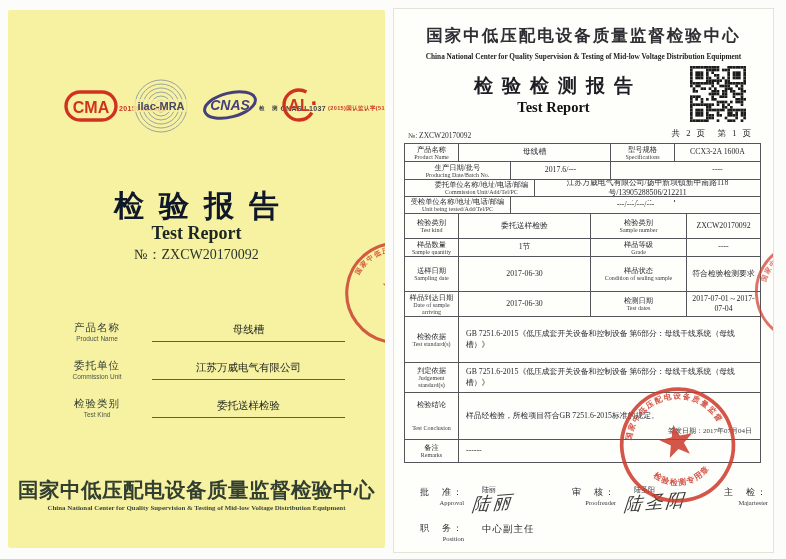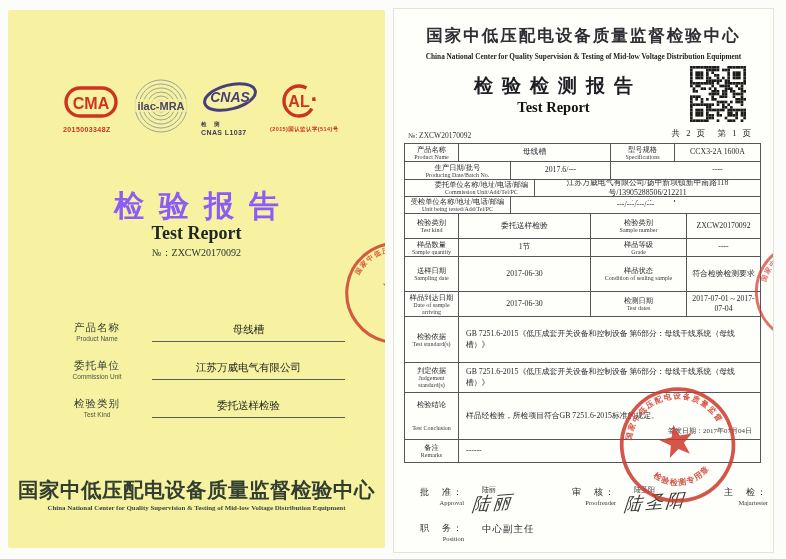--- a/index.html
+++ b/index.html
@@ -4,31 +4,31 @@
 <style>
   * { margin:0; padding:0; box-sizing:border-box; }
   html,body { width:786px; height:559px; background:#fcfcfa; overflow:hidden;
     font-family:"Liberation Serif","DejaVu Serif",serif; }
   .page { position:absolute; overflow:hidden; }
 
   
   #left-page { left:8px; top:10px; width:377px; height:538px; background:#f7f1a2; border-radius:2px; }
   .logo-row { position:absolute; top:60px; left:0; right:0; height:76px;
     display:flex; justify-content:center; align-items:center; gap:9px; }
-  .logo { display:flex; flex-direction:column; align-items:flex-start; width:60px; }
+  .logo { display:flex; flex-direction:row; align-items:center; width:60px; }
   .logo-sub { font-size:7px; font-weight:bold; color:#cf3320; letter-spacing:.4px; margin-top:1px;
     font-family:"Liberation Sans",sans-serif; white-space:nowrap; }
   .logo-sub.dark { color:#3e3e4a; }
   .logo-sub.tiny { font-size:5.5px; }
   .cover-title { position:absolute; top:176px; left:0; right:0; text-align:center;
-    font-size:30px; font-weight:bold; color:#8b5cf6; letter-spacing:15px; text-indent:15px; }
+    font-size:30px; font-weight:bold; color:#0f172a; letter-spacing:15px; text-indent:15px; }
   .cover-title-en { position:absolute; top:213px; left:0; right:0; text-align:center;
     font-size:18px; font-weight:bold; color:#1d2721; }
   .cover-no { position:absolute; top:236px; left:0; right:0; text-align:center;
-    font-size:10px; color:#2b342c; }
+    font-size:14px; color:#2b342c; }
   .fields { position:absolute; top:311px; left:48px; right:40px; }
   .field { display:flex; align-items:flex-start; margin-bottom:17px; }
   .field-label { width:82px; text-align:center; }
   .field-label .zh { font-size:10.5px; color:#333f33; letter-spacing:1px; }
   .field-label .en { font-size:6.5px; color:#49564b; font-family:"Liberation Sans",sans-serif; }
   .field-value { flex:1; margin-left:14px; border-bottom:1px solid #55604f;
     text-align:center; font-size:10.5px; color:#23291f; padding-bottom:4px; margin-top:2px; }
   .cover-org { position:absolute; top:466px; left:0; right:0; text-align:center;
     font-size:20.5px; font-weight:bold; color:#323f30; letter-spacing:.5px; }
   .cover-org-en { position:absolute; top:494px; left:0; right:0; text-align:center;

